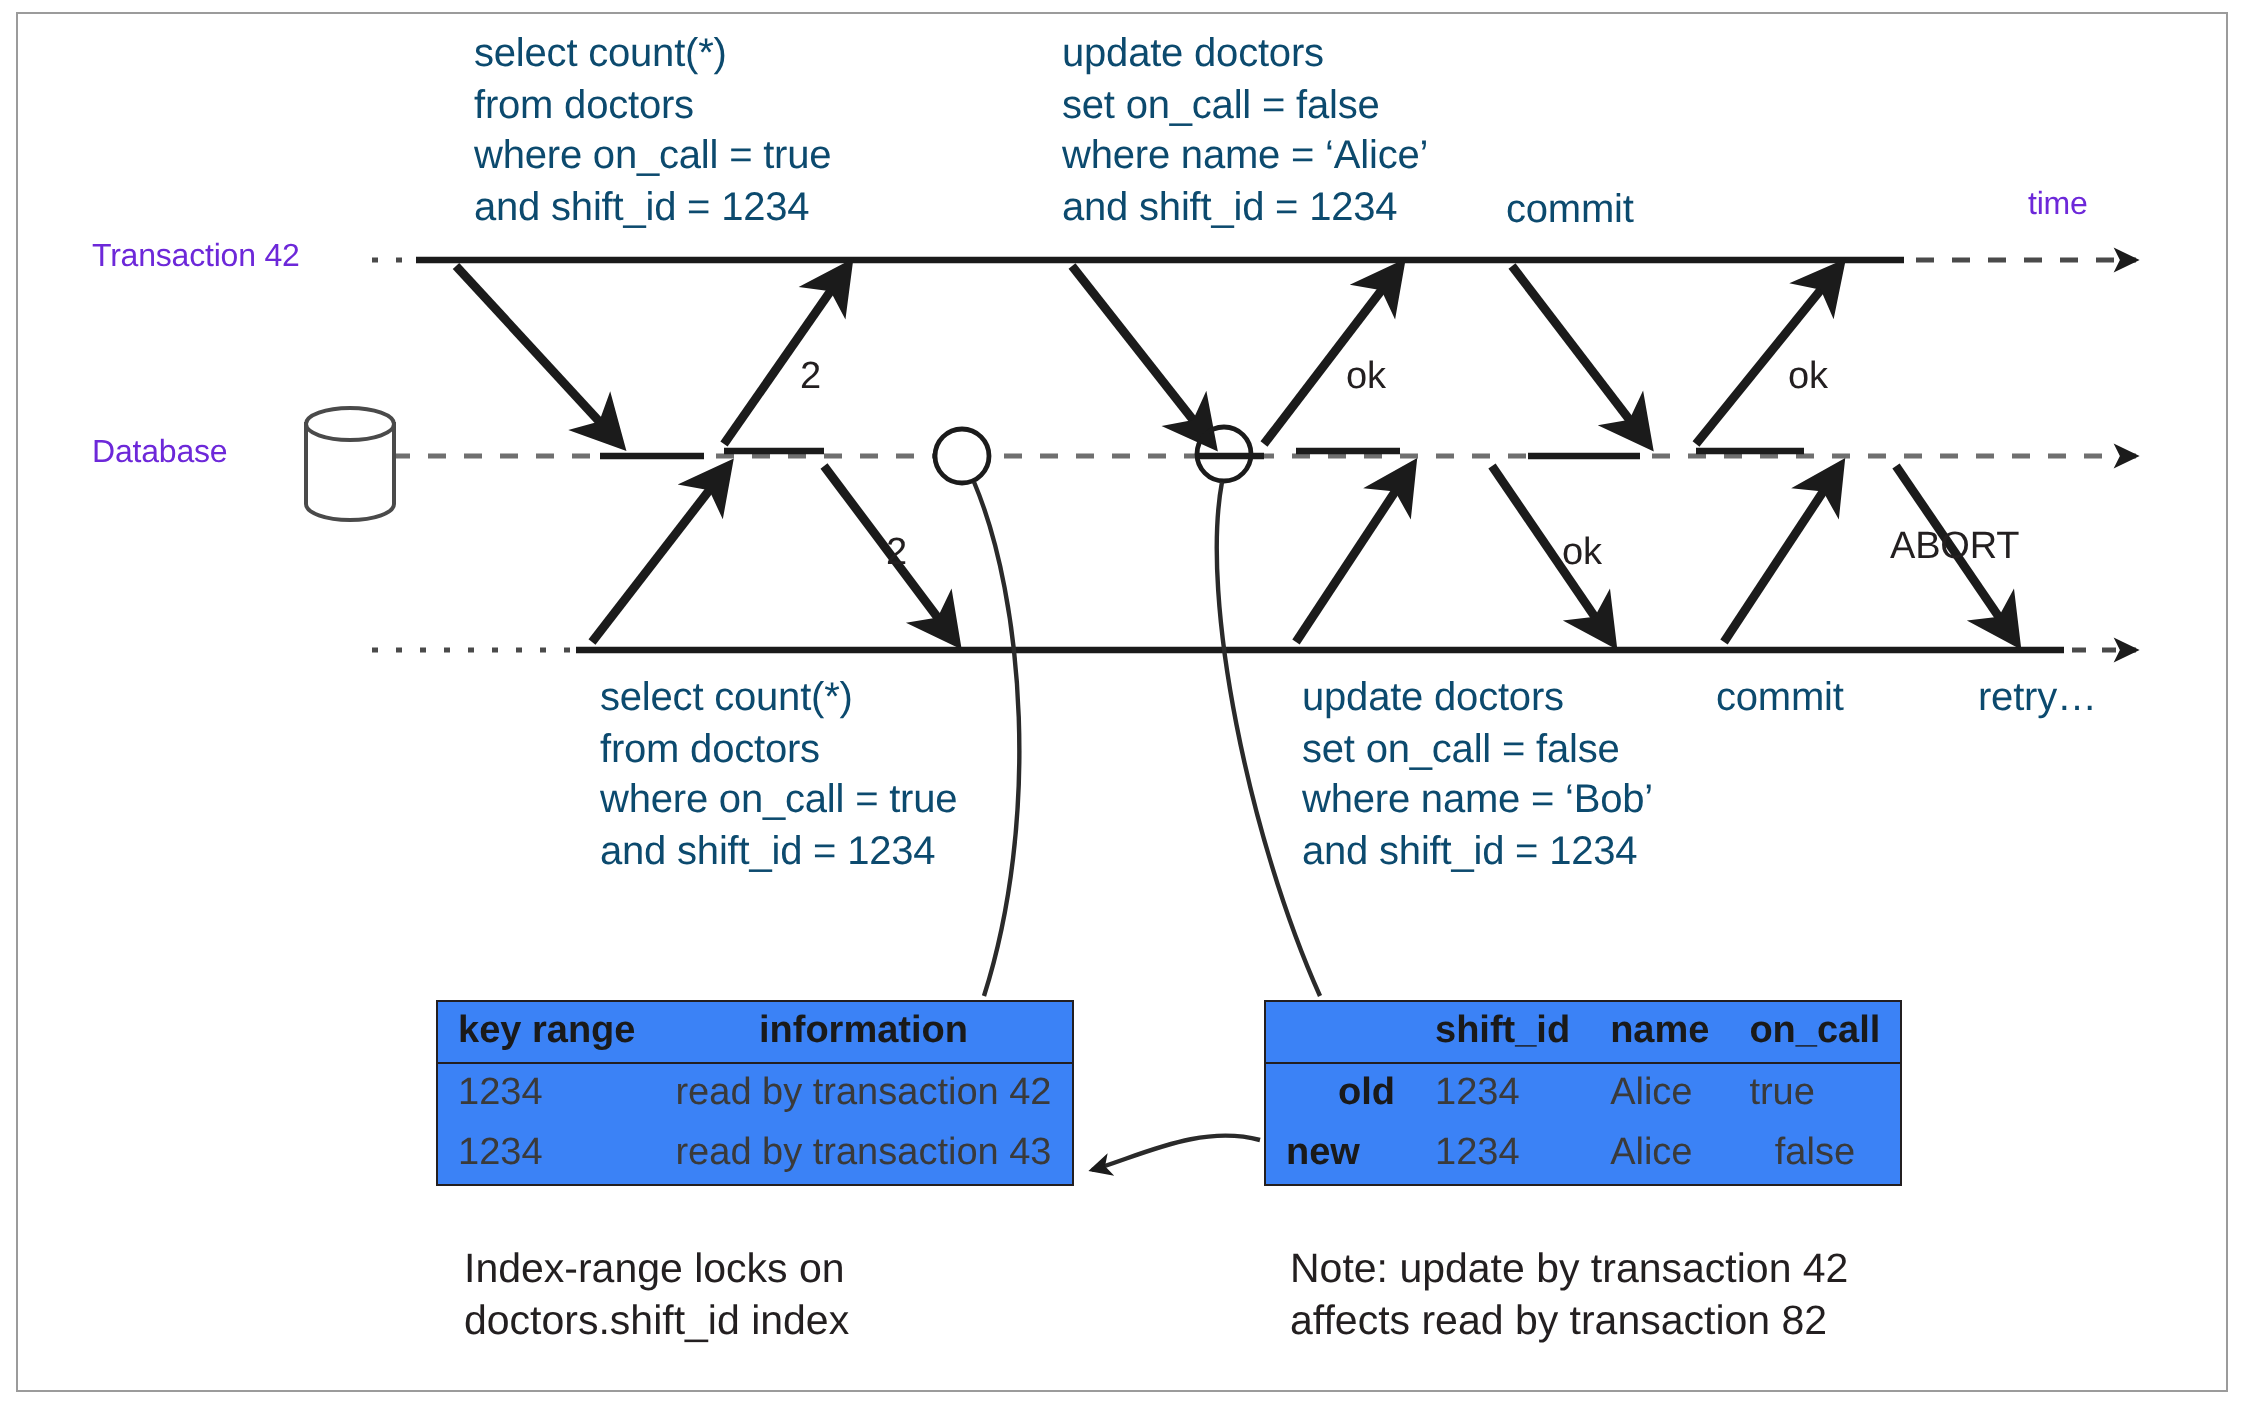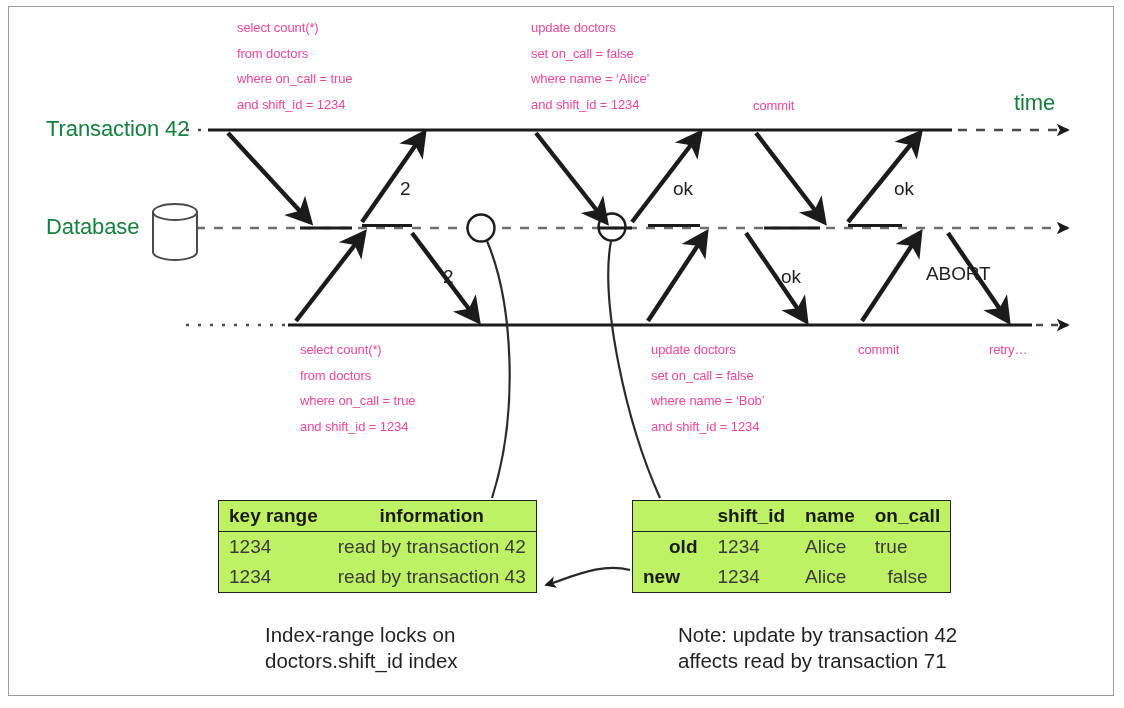--- a/index.html
+++ b/index.html
@@ -18,41 +18,41 @@
     box-sizing:border-box;
     background:#fff;
   }
   svg.layer{
     position:absolute;left:0;top:0;
     width:1124px;height:708px;
     pointer-events:none;
   }
   .txt{
     position:absolute;
-    color:#ec4899;
-    font-size:13px;
+    color:#0c4a6e;
+    font-size:20px;
     line-height:25.5px;
     white-space:pre;
     letter-spacing:-0.1px;
   }
   .lane-label{
-    font-size:22px;
-    color:#15803d;
+    font-size:16px;
+    color:#6d28d9;
     white-space:pre;
   }
   .small-lbl{
     font-size:19px;
     color:#231f20;
     white-space:pre;
   }
   
   .tbl{
     position:absolute;
     border:1.6px solid #231f20;
-    background:#bef264;
+    background:#3b82f6;
     border-collapse:collapse;
     font-size:19px;
     color:#3a3a3a;
   }
   .tbl td,.tbl th{
     padding:4px 10px;
     border:0;
     font-weight:normal;
     white-space:pre;
   }
@@ -62,21 +62,20 @@
   }
   .hdr-row td,.hdr-row th{ border-bottom:1.5px solid #231f20; }
   .vdiv{ border-right:1.5px solid #231f20; }
   .cap{
     position:absolute;
     font-size:20.5px;
     line-height:26px;
     color:#231f20;
     white-space:pre;
     text-align:left;
-    margin-left:33px;
   }
 </style>
 </head>
 <body>
 
 <div id="canvas">
   <div class="frame"></div>
 
   <svg class="layer" viewBox="0 0 1124 708" xmlns="http://www.w3.org/2000/svg">
     <defs>
@@ -194,21 +193,21 @@
 where name = ‘Bob’
 and shift_id = 1234</div>
   <div class="txt" style="left:858px;top:337px;">commit</div>
   <div class="txt" style="left:989px;top:337px;">retry…</div>
 
   <div class="txt small-lbl" style="left:400px;top:176px;">2</div>
   <div class="txt small-lbl" style="left:443px;top:264px;">2</div>
   <div class="txt small-lbl" style="left:673px;top:176px;">ok</div>
   <div class="txt small-lbl" style="left:781px;top:264px;">ok</div>
   <div class="txt small-lbl" style="left:894px;top:176px;">ok</div>
-  <div class="txt small-lbl" style="left:926px;top:261px;">ABORT</div>
+  <div class="txt small-lbl" style="left:945px;top:261px;">ABORT</div>
 
   <table class="tbl" style="left:218px;top:500px;width:318px;">
     <tbody>
         <tr class="hdr-row">
       <th style="text-align:left;width:118px;">key range</th>
       <th style="text-align:center;">information</th>
     </tr>
     <tr>
       <td style="text-align:left;">1234</td>
       <td style="text-align:right;">read by transaction 42</td>
@@ -239,14 +238,14 @@
       <td style="text-align:left;">1234</td>
       <td style="text-align:left;">Alice</td>
       <td style="text-align:center;">false</td>
     </tr>
   </tbody>
     </table>
 
   <div class="cap" style="left:232px;top:622px;">Index-range locks on
 doctors.shift_id index</div>
   <div class="cap" style="left:645px;top:622px;">Note: update by transaction 42
-affects read by transaction 71</div>
+affects read by transaction 82</div>
 </div>
 
 </body></html>

